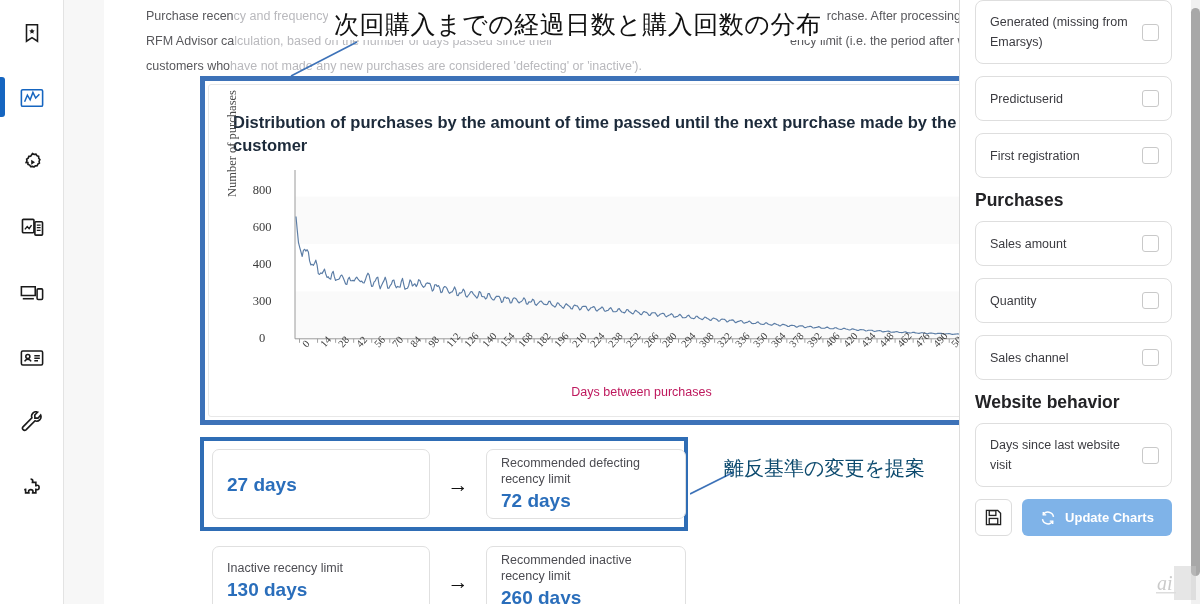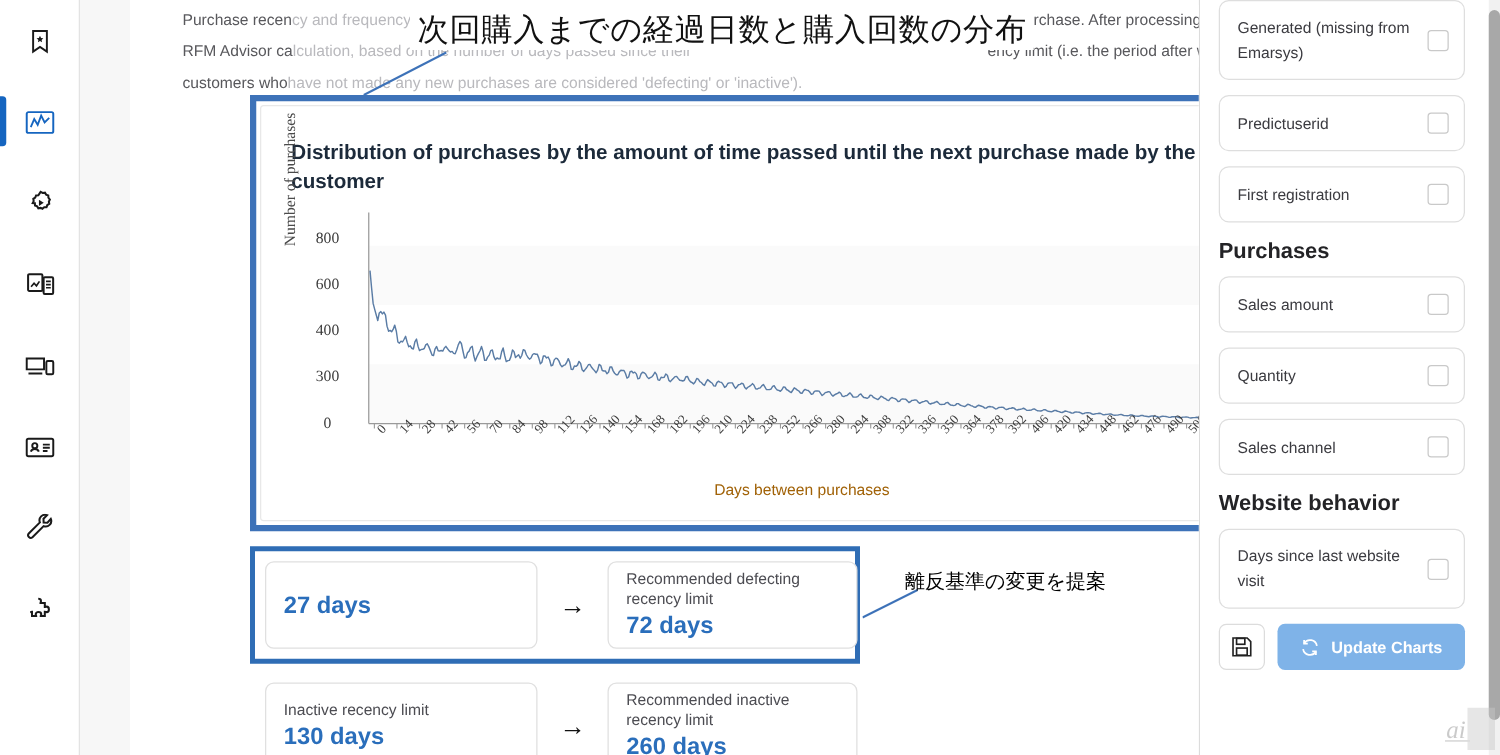--- a/index.html
+++ b/index.html
@@ -70,21 +70,21 @@
   
   #plot { position: absolute; left: 30px; top: 80px; width: 805px; height: 240px; }
   #ylabel {
     position: absolute; left: -14px; top: 32px;
     transform: rotate(-90deg); transform-origin: 0 0;
     font-family: "Liberation Serif", serif; font-size: 12.5px; color: #4a4a4a;
     white-space: nowrap;
   }
   #xlabel {
     position: absolute; left: 0; top: 220px; width: 805px; text-align: center;
-    font-size: 12.5px; color: #a16207;
+    font-size: 12.5px; color: #be185d;
   }
   .ytick {
     position: absolute; right: 0; width: 46px; text-align: center;
     font-family: "Liberation Serif", serif; font-size: 12.5px; color: #3b3b3b;
   }
   .xtick {
     position: absolute; top: 0; font-family: "Liberation Serif", serif;
     font-size: 10.5px; color: #3b3b3b;
     transform: rotate(-48deg); transform-origin: left top; white-space: nowrap;
   }
@@ -99,21 +99,21 @@
     background: #ffffff; border: 1px solid #e0e0e0; border-radius: 7px;
     padding: 9px 14px 11px 14px; display: flex; flex-direction: column;
     justify-content: center;
   }
   .limit-card .cap { font-size: 12.5px; color: #4c4c52; line-height: 16px; }
   .limit-card .val { font-size: 19px; font-weight: bold; color: #2a6ebb; margin-top: 3px; }
   .arrow { width: 56px; text-align: center; font-size: 21px; color: #111; line-height: 1; }
 
   #jp-note {
     position: absolute; left: 620px; top: 455px;
-    font-size: 16px; color: #000000; white-space: nowrap; text-align: right;
+    font-size: 20px; color: #0c4a6e; white-space: nowrap; text-align: right;
   }
   #note-leader {
     position: absolute; left: 586px; top: 470px; width: 46px; height: 26px;
   }
   #intro-leader { position: absolute; left: 185px; top: 40px; width: 70px; height: 38px; }
 
   
   #rightpanel {
     position: absolute; left: 961px; top: 0; width: 239px; height: 604px;
     background: #ffffff; overflow: hidden;

